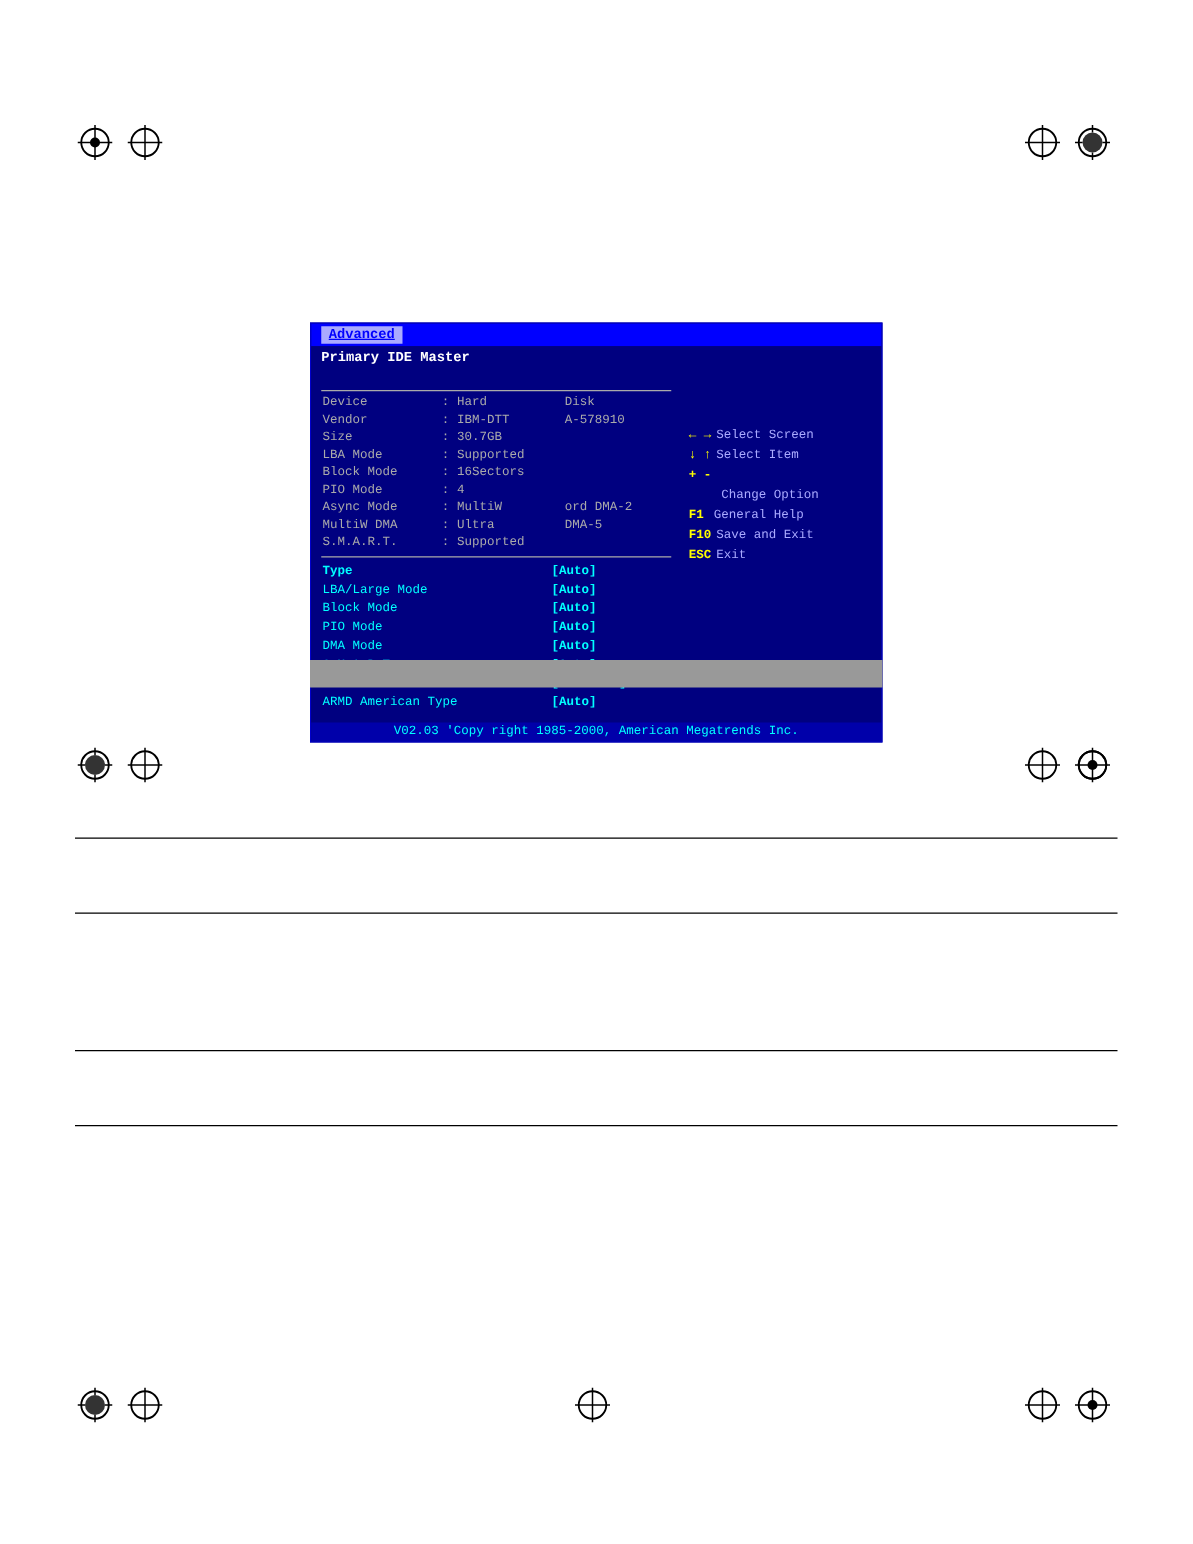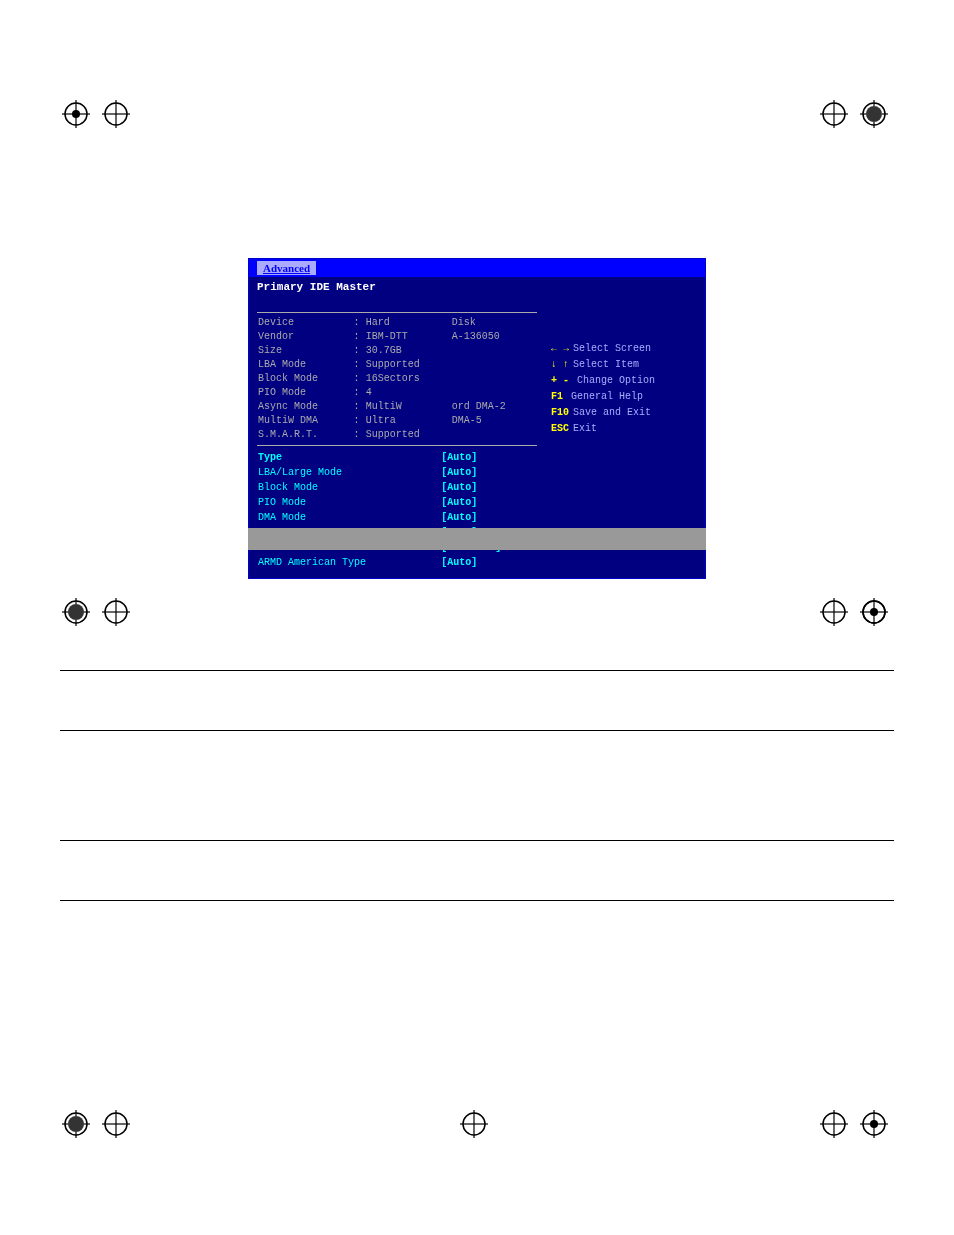--- a/index.html
+++ b/index.html
@@ -46,21 +46,21 @@
     .bios-nav-bar {
       background: #0000ff;
       padding: 2px 8px;
       display: flex;
       align-items: center;
     }
 
     .bios-nav-active {
       background: #aaaaff;
       color: #0000ff;
-      font-family: Liberation Serif, serif;
+      font-family: Liberation Mono, monospace;
       font-size: 11px;
       font-weight: bold;
       padding: 1px 6px;
       text-decoration: underline;
     }
 
     .bios-content {
       display: flex;
       background: #000080;
     }
@@ -324,21 +324,21 @@
             <tr>
           <td class="info-label">Device</td>
           <td class="info-colon">:</td>
           <td class="info-value">Hard</td>
           <td class="info-value">Disk</td>
         </tr>
         <tr>
           <td class="info-label">Vendor</td>
           <td class="info-colon">:</td>
           <td class="info-value">IBM-DTT</td>
-          <td class="info-value">A-136050</td>
+          <td class="info-value">A-578910</td>
         </tr>
         <tr>
           <td class="info-label">Size</td>
           <td class="info-colon">:</td>
           <td class="info-value">30.7GB</td>
           <td></td>
         </tr>
         <tr>
           <td class="info-label">LBA Mode</td>
           <td class="info-colon">:</td>
@@ -423,38 +423,41 @@
         <div class="help-row">
           <span class="help-key">← →</span>
           <span class="help-desc">Select Screen</span>
         </div>
         <div class="help-row">
           <span class="help-key">↓ ↑</span>
           <span class="help-desc">Select Item</span>
         </div>
         <div class="help-row">
           <span class="help-key">+ -</span>
-          <span class="help-desc" style="padding-left:4px;">Change Option</span>
+          <span class="help-desc" style="padding-left:4px;margin-top:16px;">Change Option</span>
         </div>
         <div class="help-row">
           <span class="help-key">F1</span>
           <span class="help-desc" style="padding-left:4px;">General Help</span>
         </div>
         <div class="help-row">
           <span class="help-key">F10</span>
           <span class="help-desc">Save and Exit</span>
         </div>
         <div class="help-row">
           <span class="help-key">ESC</span>
           <span class="help-desc">Exit</span>
         </div>
       </div>
     </div>
   </div>
 
+  <div class="bios-footer">
+    <span>V02.03 'Copy right 1985-2000, American Megatrends Inc.</span>
+  </div>
 </div>
 
 <div class="gray-bar"></div>
 
 <div class="h-line" style="top:670px;"></div>
 <div class="h-line" style="top:730px;"></div>
 <div class="h-line" style="top:840px;"></div>
 <div class="h-line" style="top:900px;"></div>
 
 </body></html>

